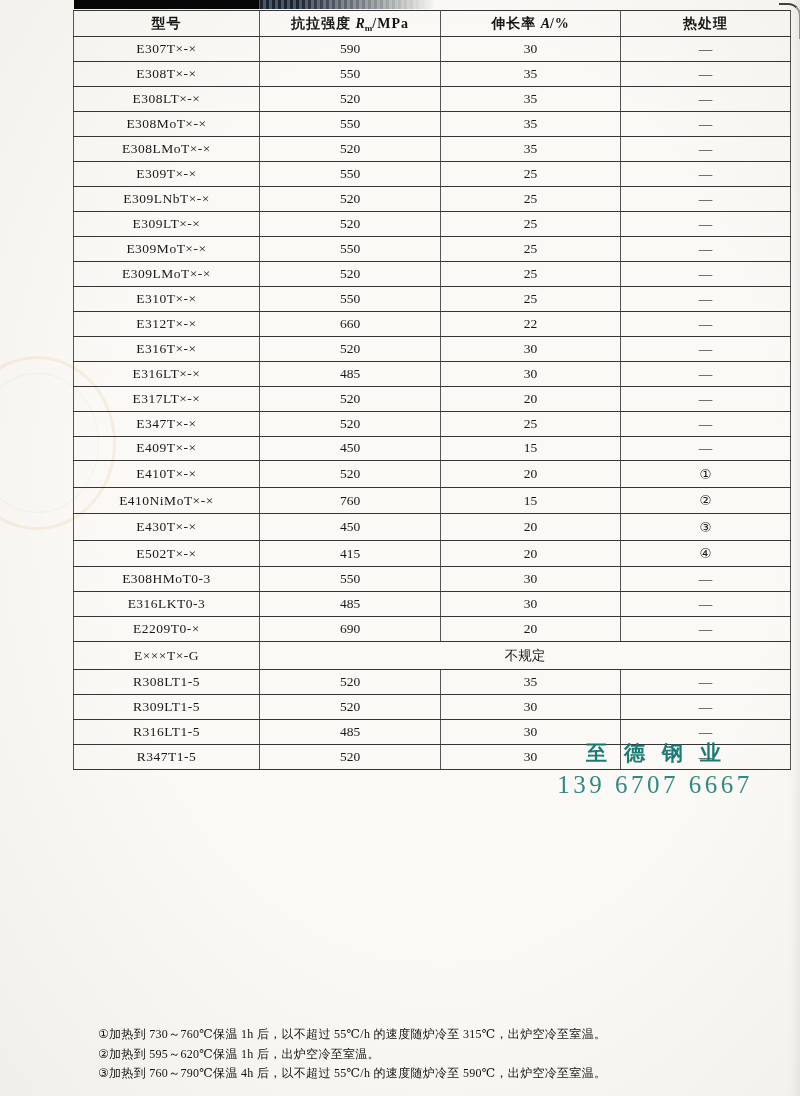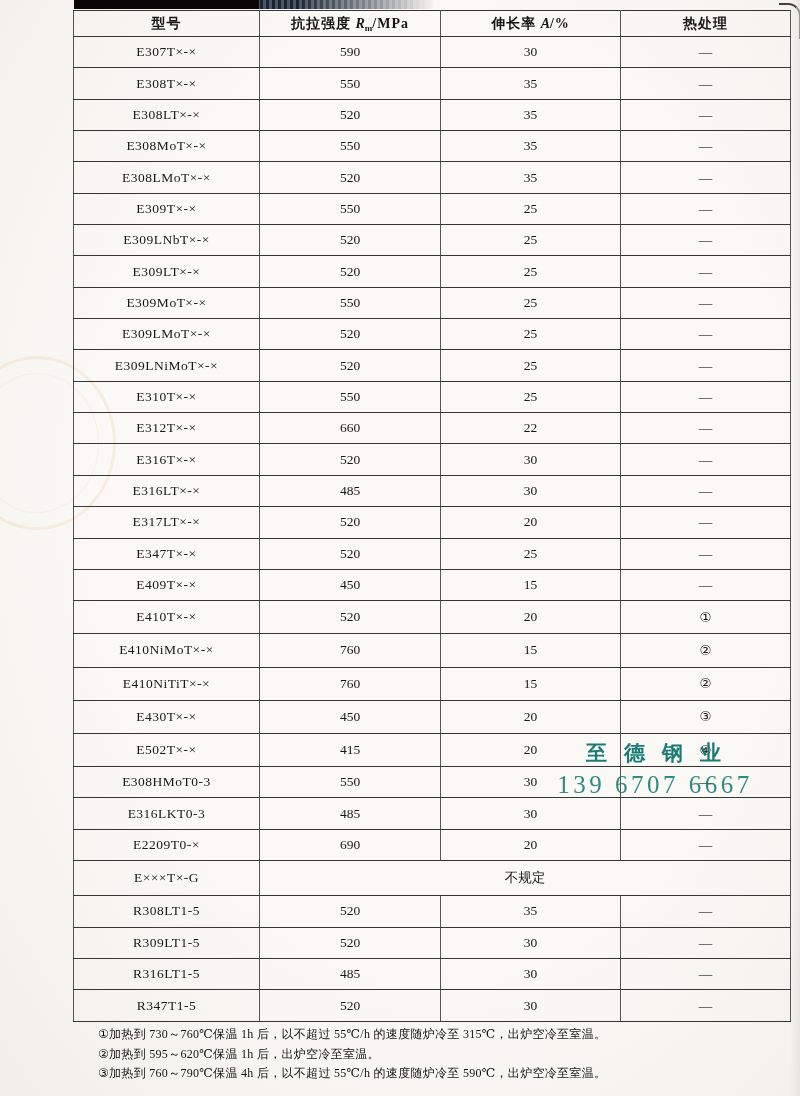--- a/index.html
+++ b/index.html
@@ -21,21 +21,21 @@
   .scan-bar::before { content:""; position:absolute; left:0; top:0; width:185px; height:9px; background:#070707; }
   .curl { position:absolute; left:779px; top:3px; width:20px; height:34px;
     border-top:2.5px solid #23211e; border-right:2px solid #8d8b84; border-top-right-radius:13px; opacity:.85; }
   .stamp { position:absolute; left:-42px; top:356px; width:152px; height:168px;
     border:3px solid rgba(233,176,120,.17); border-radius:50%; }
   .stamp::after { content:""; position:absolute; inset:14px; border:1px solid rgba(233,176,120,.10); border-radius:50%; }
   .edge-shade { position:absolute; right:0; top:0; width:10px; height:1096px;
     background:linear-gradient(90deg, rgba(0,0,0,0) 0%, rgba(0,0,0,.05) 100%); }
 
   
-  table.spec { position:absolute; left:73px; top:10px; width:717px; height:1012px;
+  table.spec { position:absolute; left:73px; top:10px; width:717px; height:760px;
     border-collapse:collapse; table-layout:fixed; }
   table.spec { border:1.6px solid #2a2a2a; }
   .spec th, .spec td {
     border-top:1.4px solid #363636; border-bottom:1.4px solid #363636;
     border-left:1px solid #555; border-right:1px solid #555;
     text-align:center; vertical-align:middle; padding:0; overflow:hidden;
   }
   .spec thead tr { height:26px; }
   .spec th { font-size:14px; font-weight:bold; letter-spacing:1px; color:#161616; }
   .spec td { font-size:13.5px; color:#181818; }
@@ -134,26 +134,20 @@
           <td data-name="elongation-cell">25</td>
           <td data-name="heat-cell">—</td>
         </tr>
         <tr data-name="table-row">
           <td data-name="model-cell">E309LMoT×-×</td>
           <td data-name="tensile-cell">520</td>
           <td data-name="elongation-cell">25</td>
           <td data-name="heat-cell">—</td>
         </tr>
         <tr data-name="table-row">
-          <td data-name="model-cell">E309LNiMoT×-×</td>
-          <td data-name="tensile-cell">520</td>
-          <td data-name="elongation-cell">25</td>
-          <td data-name="heat-cell">—</td>
-        </tr>
-        <tr data-name="table-row">
           <td data-name="model-cell">E310T×-×</td>
           <td data-name="tensile-cell">550</td>
           <td data-name="elongation-cell">25</td>
           <td data-name="heat-cell">—</td>
         </tr>
         <tr data-name="table-row">
           <td data-name="model-cell">E312T×-×</td>
           <td data-name="tensile-cell">660</td>
           <td data-name="elongation-cell">22</td>
           <td data-name="heat-cell">—</td>
@@ -189,26 +183,20 @@
           <td data-name="heat-cell">—</td>
         </tr>
         <tr data-name="table-row">
           <td data-name="model-cell">E410T×-×</td>
           <td data-name="tensile-cell">520</td>
           <td data-name="elongation-cell">20</td>
           <td data-name="heat-cell">①</td>
         </tr>
         <tr data-name="table-row">
           <td data-name="model-cell">E410NiMoT×-×</td>
-          <td data-name="tensile-cell">760</td>
-          <td data-name="elongation-cell">15</td>
-          <td data-name="heat-cell">②</td>
-        </tr>
-        <tr data-name="table-row">
-          <td data-name="model-cell">E410NiTiT×-×</td>
           <td data-name="tensile-cell">760</td>
           <td data-name="elongation-cell">15</td>
           <td data-name="heat-cell">②</td>
         </tr>
         <tr data-name="table-row">
           <td data-name="model-cell">E430T×-×</td>
           <td data-name="tensile-cell">450</td>
           <td data-name="elongation-cell">20</td>
           <td data-name="heat-cell">③</td>
         </tr>

